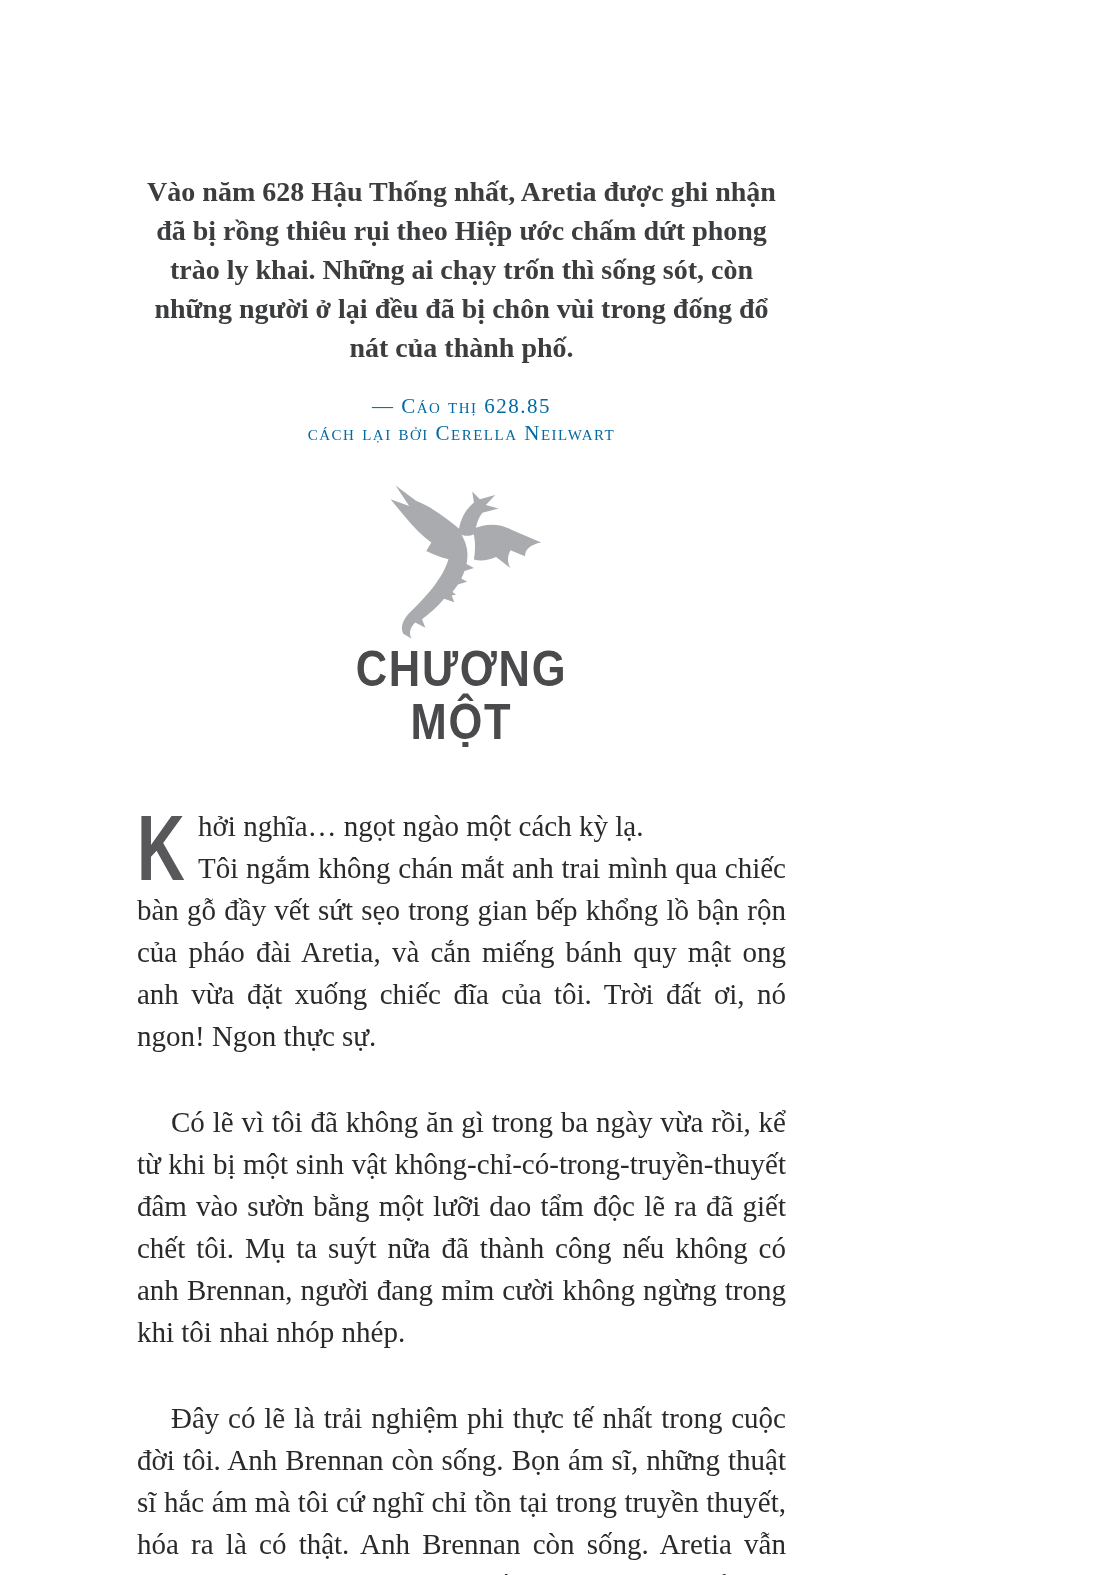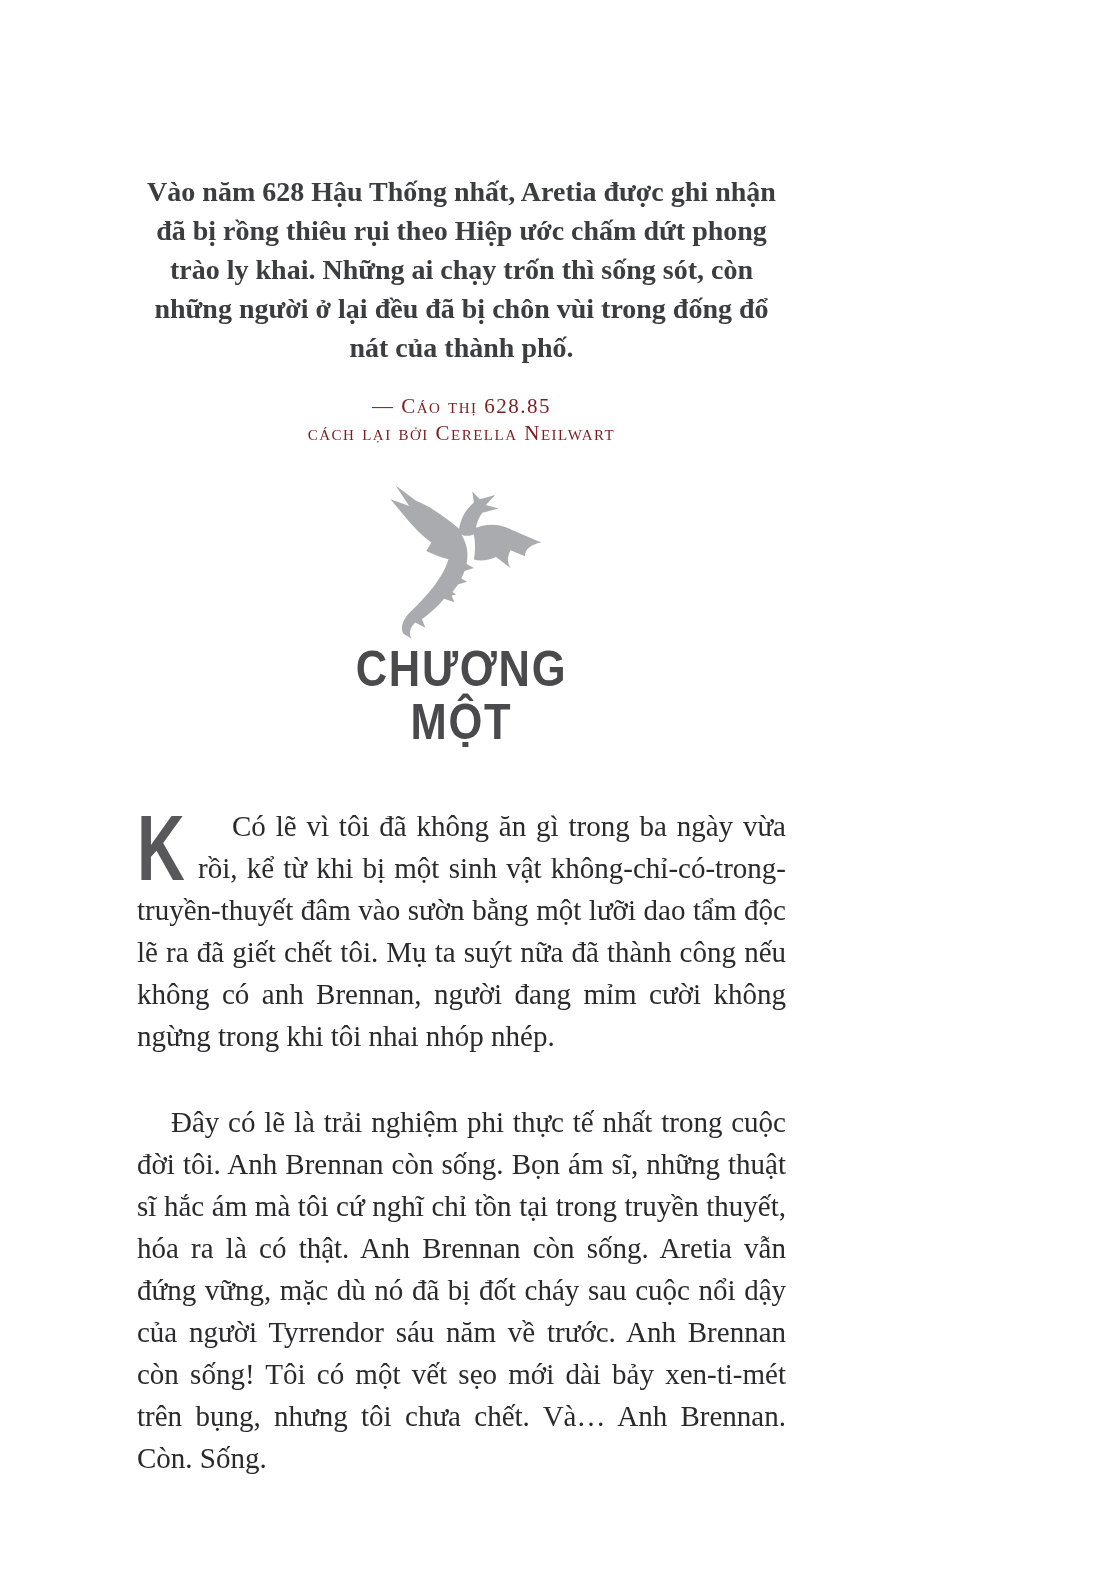--- a/index.html
+++ b/index.html
@@ -24,21 +24,21 @@
     text-align: center;
     font-weight: bold;
     font-size: 28px;
     line-height: 39px;
     color: #3c3d3f;
   }
   
   .attribution {
     margin-top: 26px;
     text-align: center;
-    color: #7f1d1d;
+    color: #0369a1;
   }
   .attribution .line {
     font-variant: small-caps;
     font-size: 21px;
     line-height: 27px;
     letter-spacing: 1.5px;
   }
   
   .dragon-wrap {
     margin: 30px auto 0 auto;
@@ -131,18 +131,20 @@
       </svg>
     </div>
 
     <h1 class="chapter-title">
       <span>CHƯƠNG</span><br>
       <span>MỘT</span>
     </h1>
 
     <div class="body-text">
       <span class="dropcap">K</span>
+      <p class="para">hởi nghĩa… ngọt ngào một cách kỳ lạ.</p>
+      <p class="para">Tôi ngắm không chán mắt anh trai mình qua chiếc bàn gỗ đầy vết sứt sẹo trong gian bếp khổng lồ bận rộn của pháo đài Aretia, và cắn miếng bánh quy mật ong anh vừa đặt xuống chiếc đĩa của tôi. Trời đất ơi, nó ngon! Ngon thực sự.</p>
       <p class="para indent">Có lẽ vì tôi đã không ăn gì trong ba ngày vừa rồi, kể từ khi bị một sinh vật không-chỉ-có-trong-truyền-thuyết đâm vào sườn bằng một lưỡi dao tẩm độc lẽ ra đã giết chết tôi. Mụ ta suýt nữa đã thành công nếu không có anh Brennan, người đang mỉm cười không ngừng trong khi tôi nhai nhóp nhép.</p>
       <p class="para indent">Đây có lẽ là trải nghiệm phi thực tế nhất trong cuộc đời tôi. Anh Brennan còn sống. Bọn ám sĩ, những thuật sĩ hắc ám mà tôi cứ nghĩ chỉ tồn tại trong truyền thuyết, hóa ra là có thật. Anh Brennan còn sống. Aretia vẫn đứng vững, mặc dù nó đã bị đốt cháy sau cuộc nổi dậy của người Tyrrendor sáu năm về trước. Anh Brennan còn sống! Tôi có một vết sẹo mới dài bảy xen-ti-mét trên bụng, nhưng tôi chưa chết. Và… Anh Brennan. Còn. Sống.</p>
     </div>
 
   </div>
 </div>
 
 </body></html>

